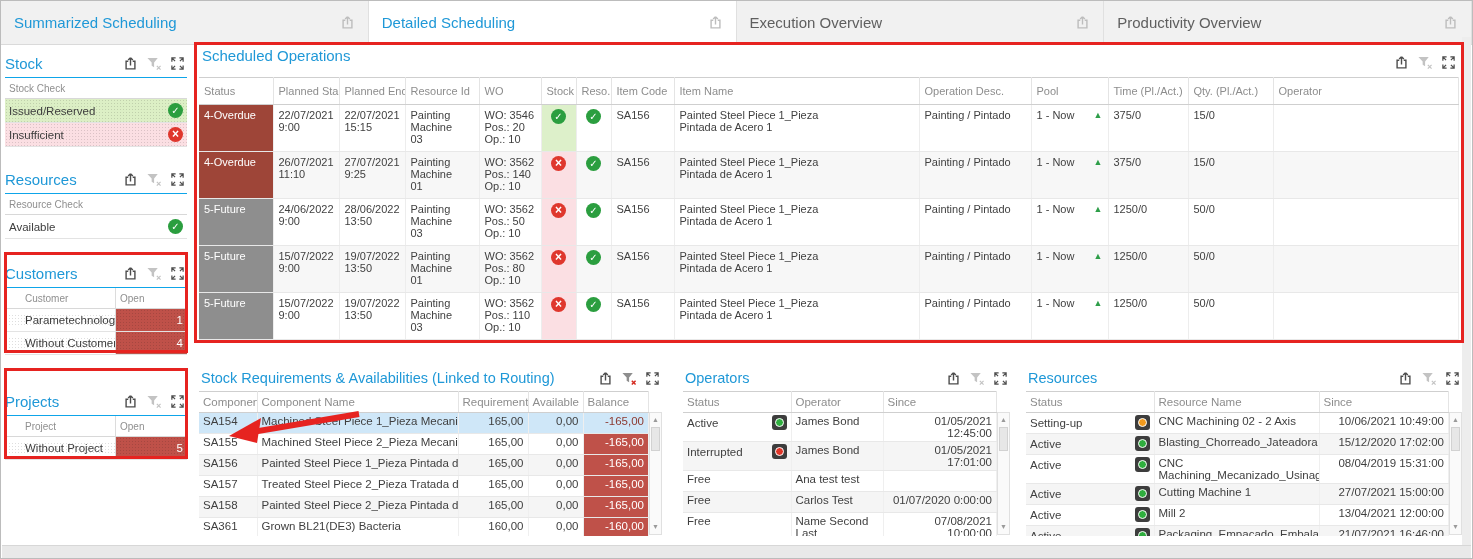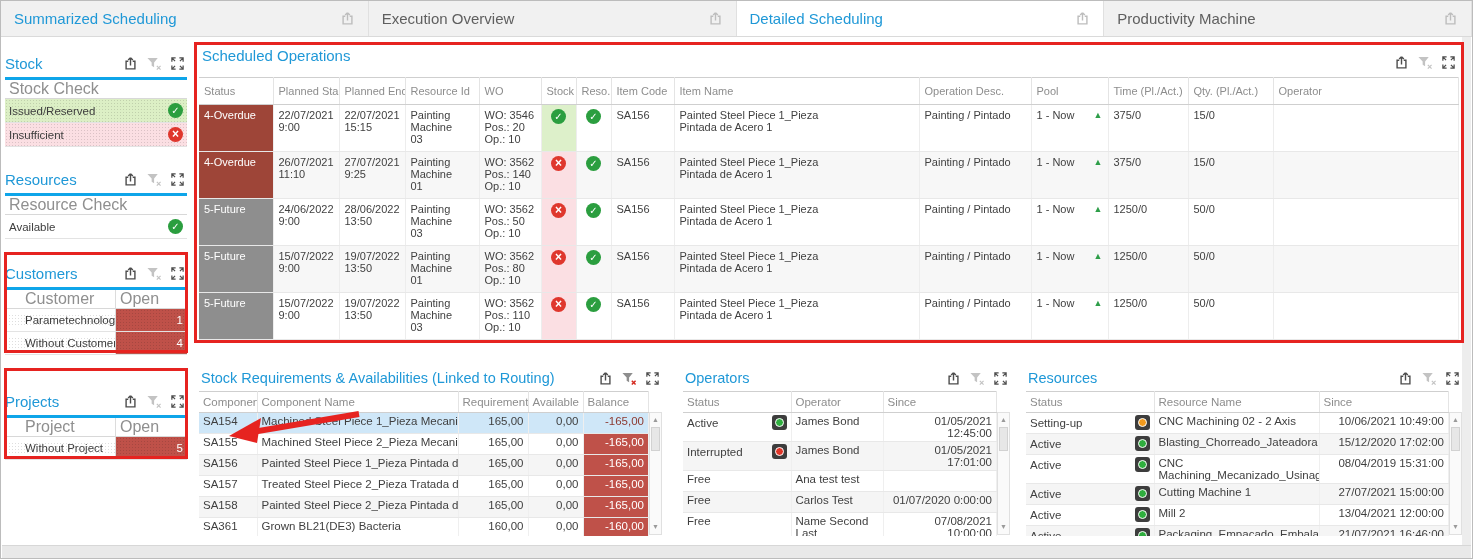--- a/index.html
+++ b/index.html
@@ -2,36 +2,36 @@
 <html><head>
 <meta charset="utf-8">
 <style>
 *{box-sizing:border-box;margin:0;padding:0}
 html,body{background:#fff}
 body{font-family:"Liberation Sans","DejaVu Sans",sans-serif;-webkit-font-smoothing:antialiased}
 .app{position:relative;width:1473px;height:559px;border:1px solid #bcbcbc;background:#fff;overflow:hidden}
 .edge-bottom{position:absolute;left:1px;right:1px;bottom:0;height:13px;background:#e9e9e9;border-top:1px solid #d7d7d7}
 .edge-right{position:absolute;top:36px;right:1px;bottom:13px;width:9px;background:#ededed}
 
-.tabbar{position:absolute;top:0;left:0;right:0;height:36px;display:flex;background:#f1f1f1;border-bottom:1px solid #dadada}
+.tabbar{position:absolute;top:0;left:0;right:0;height:44px;display:flex;background:#f1f1f1;border-bottom:1px solid #dadada}
 .tab{flex:1 1 0;display:flex;align-items:center;justify-content:space-between;padding:0 13px;border-right:1px solid #e0e0e0;font-size:15px;color:#5f5f5f;background:#f1f1f1;cursor:pointer}
 .tab.tab-blue{color:#1f98d7}
 .tab.tab-active{background:#fff}
 .tab .ticon{color:#bdbdbd;display:inline-flex}
 
 .ics{display:flex;gap:8px;align-items:center}
 .icbtn{display:inline-flex;color:#4d4d4d;cursor:pointer}
 .icbtn.lite{color:#c3c3c3}
 
 .sidebar{position:absolute;left:4px;top:40px;width:182px}
 .sp{width:100%}
 .sp-stock{margin-top:8px}.sp-res{margin-top:18px}.sp-cust{margin-top:20px}.sp-proj{margin-top:32px}
 .sp-h{display:flex;align-items:center;height:28px;padding-right:2px}
 .sp-title{color:#1f98d7;font-size:15px;flex:1;white-space:nowrap}
-.sb-hdr{font-size:16px;color:#8f8f8f;height:22px;display:flex;align-items:center;border-top:3px solid #0ea5e9;border-bottom:1px solid #d8d8d8;padding:0 4px}
+.sb-hdr{font-size:10px;color:#8f8f8f;height:22px;display:flex;align-items:center;border-top:1px solid #0ea5e9;border-bottom:1px solid #d8d8d8;padding:0 4px}
 .sb-row{height:24px;display:flex;align-items:center;font-size:11.5px;color:#3d3d3d;border-bottom:1px solid #e3e3e3;padding:0 4px}
 .row-green{background:#dcefc5}
 .row-pink{background:#fbdfe3}
 .sb-row .lbl{flex:1}
 
 .sb-hdr.split,.sb-row.split{padding:0}
 .split .c1{width:110px;padding:0 20px;overflow:hidden;white-space:nowrap}
 .split .c2{flex:1;padding:0 4px;border-left:1px solid #dcdcdc;height:100%;display:flex;align-items:center}
 .sb-row.split{height:23px}
 .copen{background:#bf5149;color:#fff;justify-content:flex-end;font-size:11.5px}
@@ -102,42 +102,42 @@
       <div class="tab tab-blue">
         <span class="tab-label">Summarized Scheduling</span>
         <span class="ticon">
           <svg width="15" height="15" viewBox="0 0 16 16">
             <path d="M5.6 5.6H3.3v8.1h9.4V5.6h-2.3" fill="none" stroke="currentColor" stroke-width="1.5"></path>
             <path d="M8 10.2V1.8M8 1.8L5.5 4.3M8 1.8l2.5 2.5" fill="none" stroke="currentColor" stroke-width="1.5"></path>
           </svg>
         </span>
       </div>
 
+      <div class="tab tab-blue tab-active">
+        <span class="tab-label">Detailed Scheduling</span>
+        <span class="ticon">
+          <svg width="15" height="15" viewBox="0 0 16 16">
+            <path d="M5.6 5.6H3.3v8.1h9.4V5.6h-2.3" fill="none" stroke="currentColor" stroke-width="1.5"></path>
+            <path d="M8 10.2V1.8M8 1.8L5.5 4.3M8 1.8l2.5 2.5" fill="none" stroke="currentColor" stroke-width="1.5"></path>
+          </svg>
+        </span>
+      </div>
+
       <div class="tab">
         <span class="tab-label">Execution Overview</span>
         <span class="ticon">
           <svg width="15" height="15" viewBox="0 0 16 16">
             <path d="M5.6 5.6H3.3v8.1h9.4V5.6h-2.3" fill="none" stroke="currentColor" stroke-width="1.5"></path>
             <path d="M8 10.2V1.8M8 1.8L5.5 4.3M8 1.8l2.5 2.5" fill="none" stroke="currentColor" stroke-width="1.5"></path>
           </svg>
         </span>
       </div>
 
-      <div class="tab tab-blue tab-active">
-        <span class="tab-label">Detailed Scheduling</span>
-        <span class="ticon">
-          <svg width="15" height="15" viewBox="0 0 16 16">
-            <path d="M5.6 5.6H3.3v8.1h9.4V5.6h-2.3" fill="none" stroke="currentColor" stroke-width="1.5"></path>
-            <path d="M8 10.2V1.8M8 1.8L5.5 4.3M8 1.8l2.5 2.5" fill="none" stroke="currentColor" stroke-width="1.5"></path>
-          </svg>
-        </span>
-      </div>
-
       <div class="tab">
-        <span class="tab-label">Productivity Machine</span>
+        <span class="tab-label">Productivity Overview</span>
         <span class="ticon">
           <svg width="15" height="15" viewBox="0 0 16 16">
             <path d="M5.6 5.6H3.3v8.1h9.4V5.6h-2.3" fill="none" stroke="currentColor" stroke-width="1.5"></path>
             <path d="M8 10.2V1.8M8 1.8L5.5 4.3M8 1.8l2.5 2.5" fill="none" stroke="currentColor" stroke-width="1.5"></path>
           </svg>
         </span>
       </div>
     </div>
 
   <aside class="sidebar">

